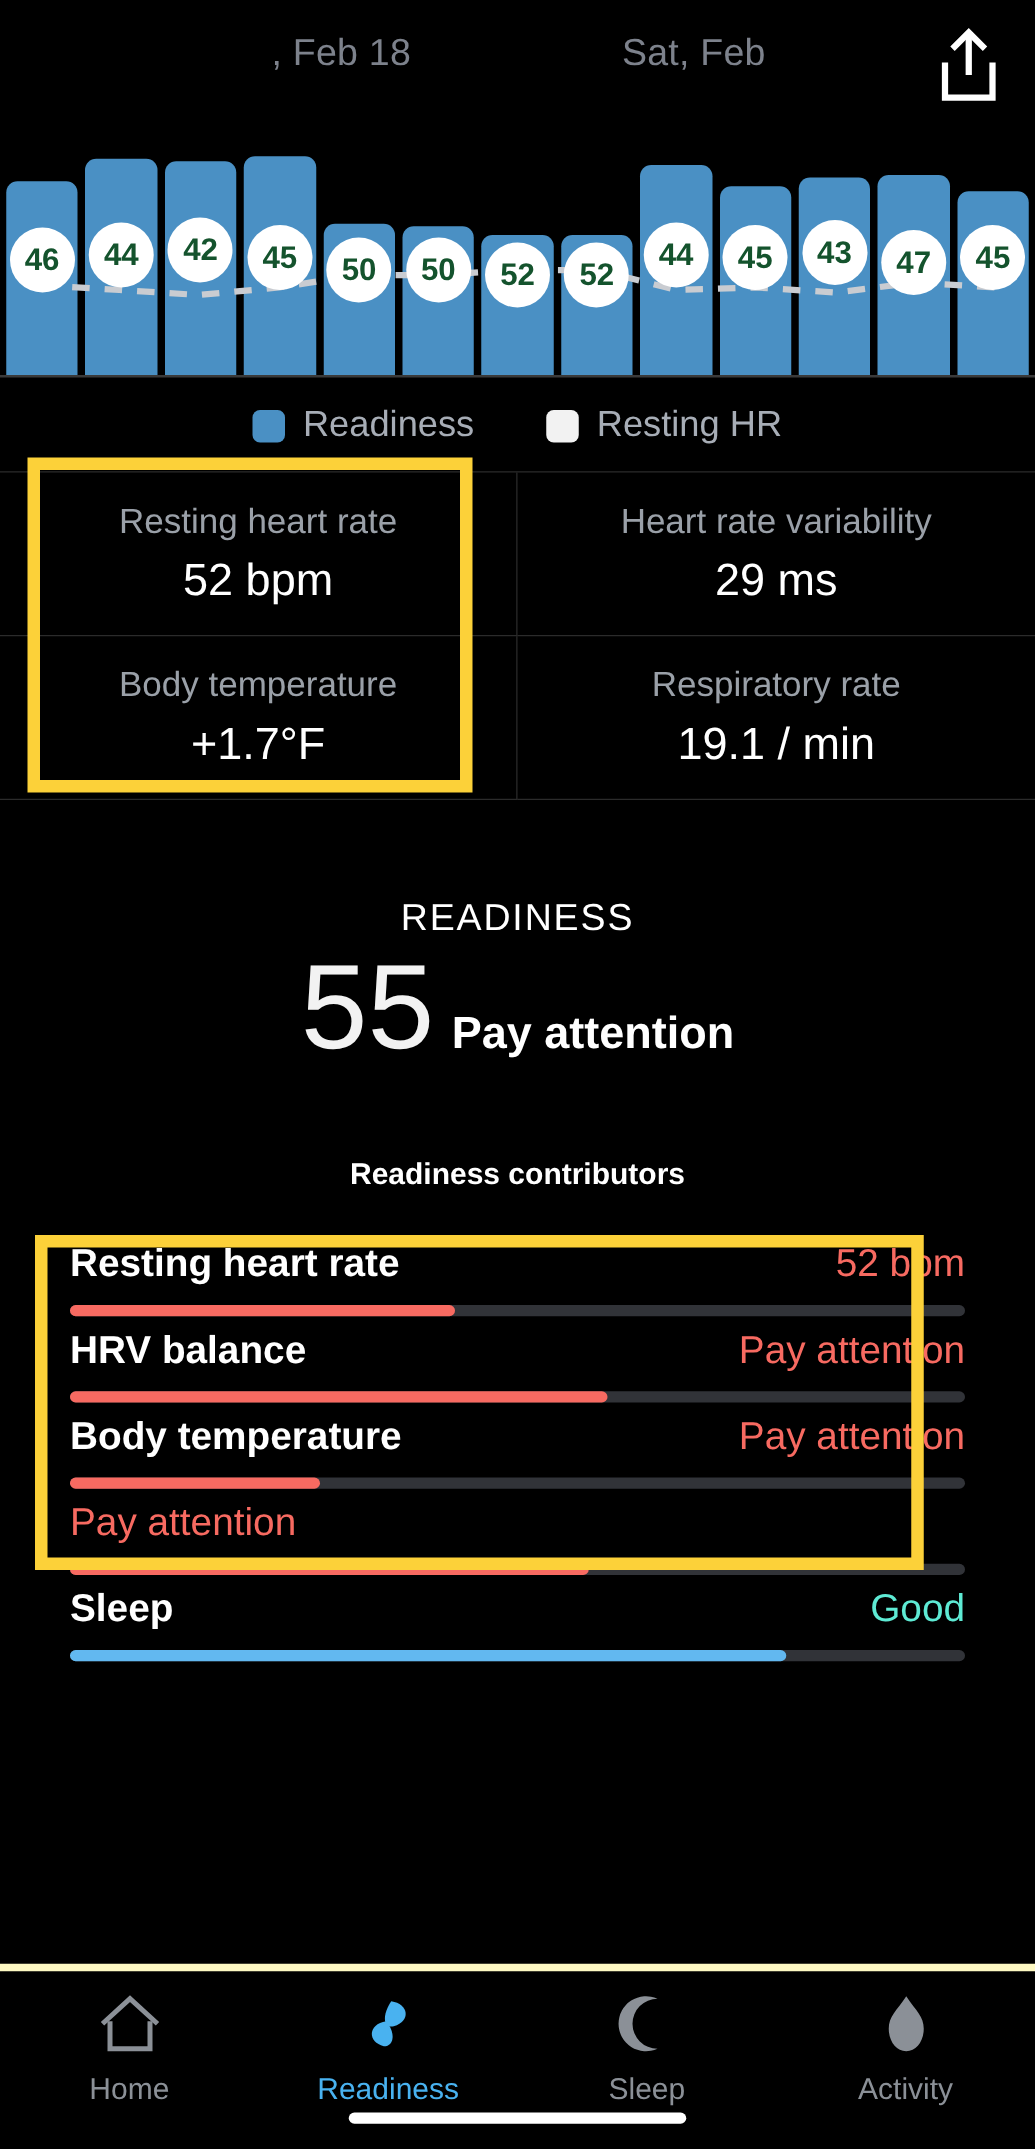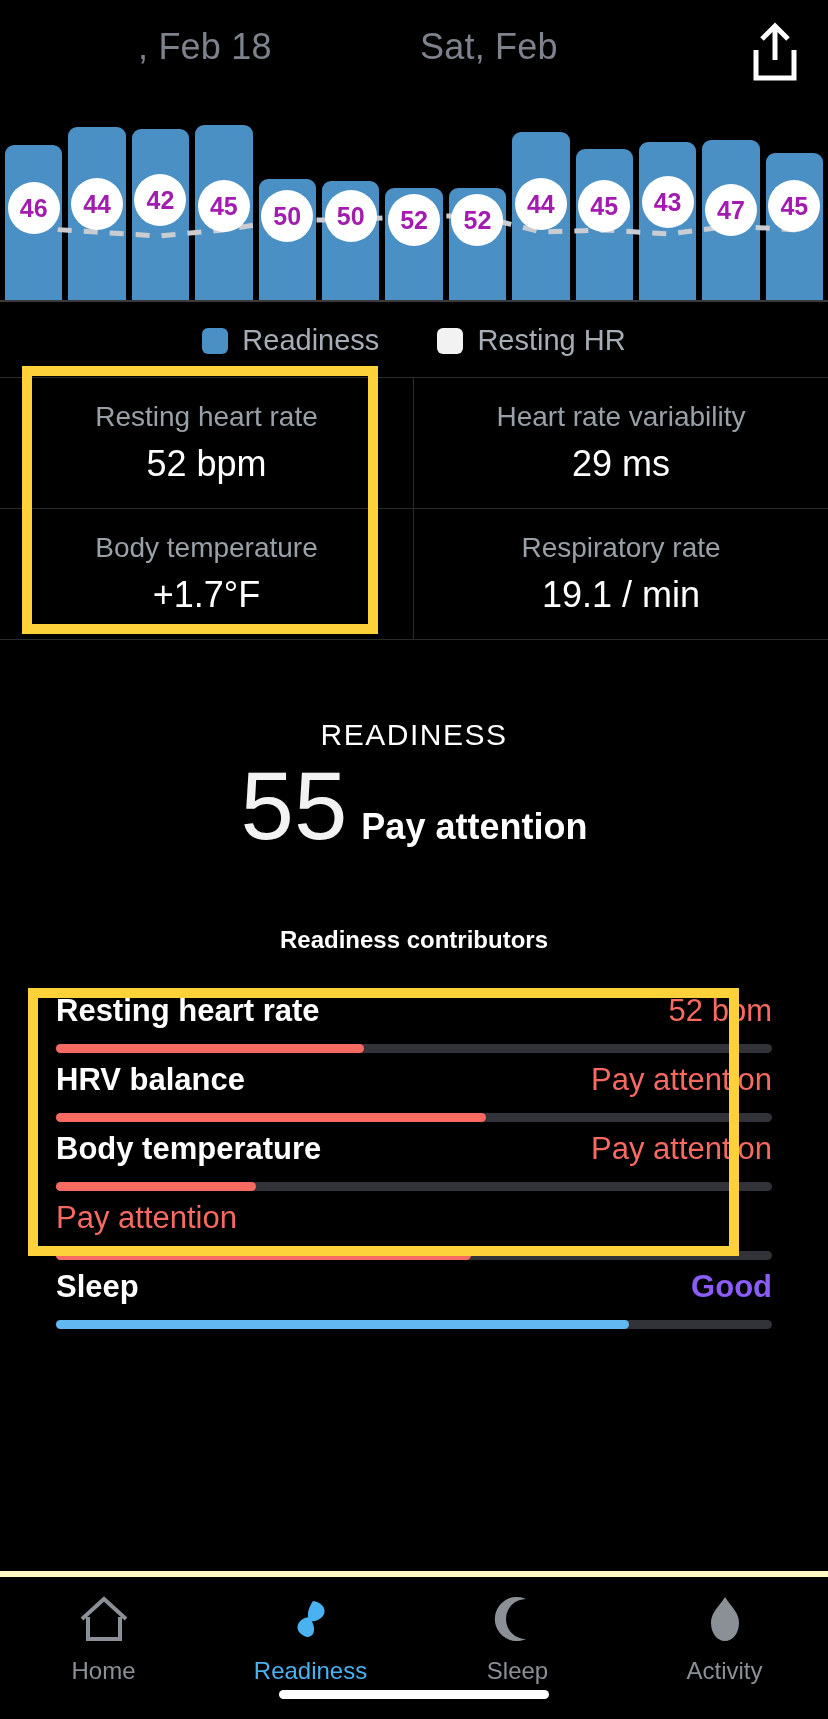--- a/index.html
+++ b/index.html
@@ -14,22 +14,22 @@
   
   .date-header {
     position: relative; height: 100px;
     display: flex; align-items: flex-start; justify-content: center;
   }
   .date-strip {
     position: absolute; top: 26px; left: 0; right: 0;
     display: flex; align-items: flex-start; justify-content: center;
   }
   .date-tab {
-    font-size: 36px; color: #8a8f99; letter-spacing: .2px;
-    padding: 0 0 6px 0; position: relative;
+    font-size: 30px; color: #8a8f99; letter-spacing: .2px;
+    padding: 0 0 6px 0; text-align: center; position: relative;
   }
   .date-prev { width: 270px; margin-right: 6px; color: #7d828c; }
   .date-next { width: 270px; margin-left: 6px; color: #7d828c; }
   .date-cur { width: 195px; color: #7ec4f5; }
   .date-cur .underline {
     position: absolute; left: 0; right: 0; bottom: -4px; height: 3px; background: #7ec4f5;
   }
   .date-cur .caret {
     position: absolute; left: 50%; bottom: -24px; transform: translateX(-50%);
     width: 0; height: 0; border-left: 15px solid transparent;
@@ -42,21 +42,21 @@
 
   
   .chart-wrap { position: relative; height: 190px; margin-top: 10px; }
   .bars { position: absolute; inset: 0; display: flex; align-items: flex-end;
           justify-content: space-between; padding: 0 2px; }
   .bar-col { position: relative; flex: 1 1 0; display: flex; flex-direction: column;
              justify-content: flex-end; align-items: center; height: 100%; margin: 0 3px; }
   .bar { width: 100%; background: #4a90c4; border-radius: 9px 9px 0 0; }
   .hr-dot {
     position: absolute; width: 52px; height: 52px; border-radius: 50%;
-    background: #fff; color: #a21caf; font-size: 25px; font-weight: 700;
+    background: #fff; color: #14532d; font-size: 25px; font-weight: 700;
     display: flex; align-items: center; justify-content: center; left: 50%;
     transform: translate(-50%, 50%); z-index: 3;
   }
   .hr-line { position: absolute; inset: 0; z-index: 2; pointer-events: none; }
   .chart-base { height: 2px; background: #3a3a3a; margin: 0 0 0 0; }
 
   
   .legend { display: flex; align-items: center; justify-content: center;
             gap: 58px; padding: 22px 0 20px; }
   .legend-item { display: flex; align-items: center; gap: 14px; }
@@ -266,21 +266,21 @@
         <div class="contrib-head">
           <span class="contrib-val" style="color: rgb(247, 106, 97);">Pay attention</span>
         </div>
         <div class="track">
           <div class="fill" style="width: 58%; background: rgb(247, 106, 97);"></div>
         </div>
       </div>
       <div class="contrib-row">
         <div class="contrib-head">
           <span class="contrib-name">Sleep</span>
-          <span class="contrib-val" style="color: #8b5cf6; font-weight: bold;">Good</span>
+          <span class="contrib-val" style="color: #5eead4;">Good</span>
         </div>
         <div class="track">
           <div class="fill" style="width: 80%; background: rgb(98, 184, 240);"></div>
         </div>
       </div>
     </div>
 
   <div class="hl" id="hl-metrics"></div>
   <div class="hl" id="hl-contrib"></div>
 

